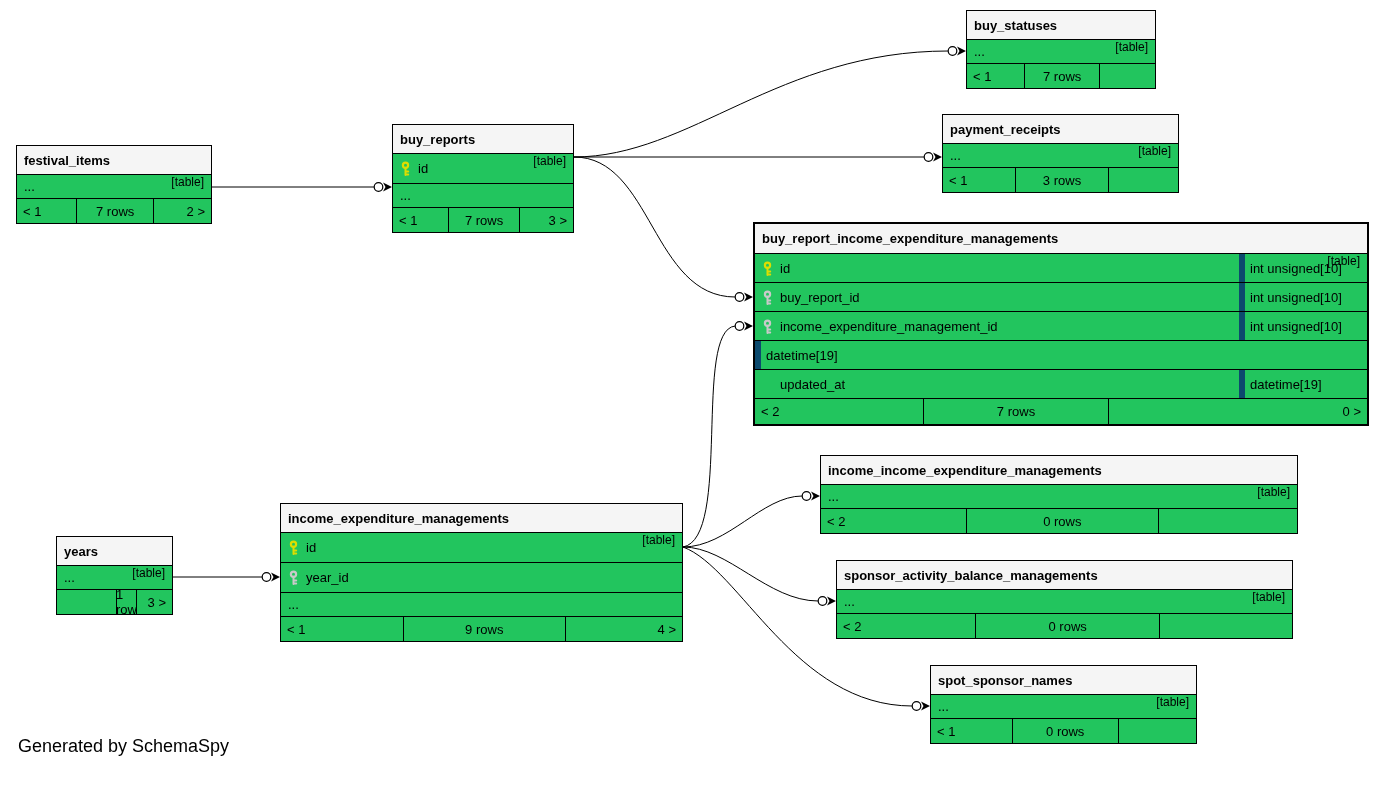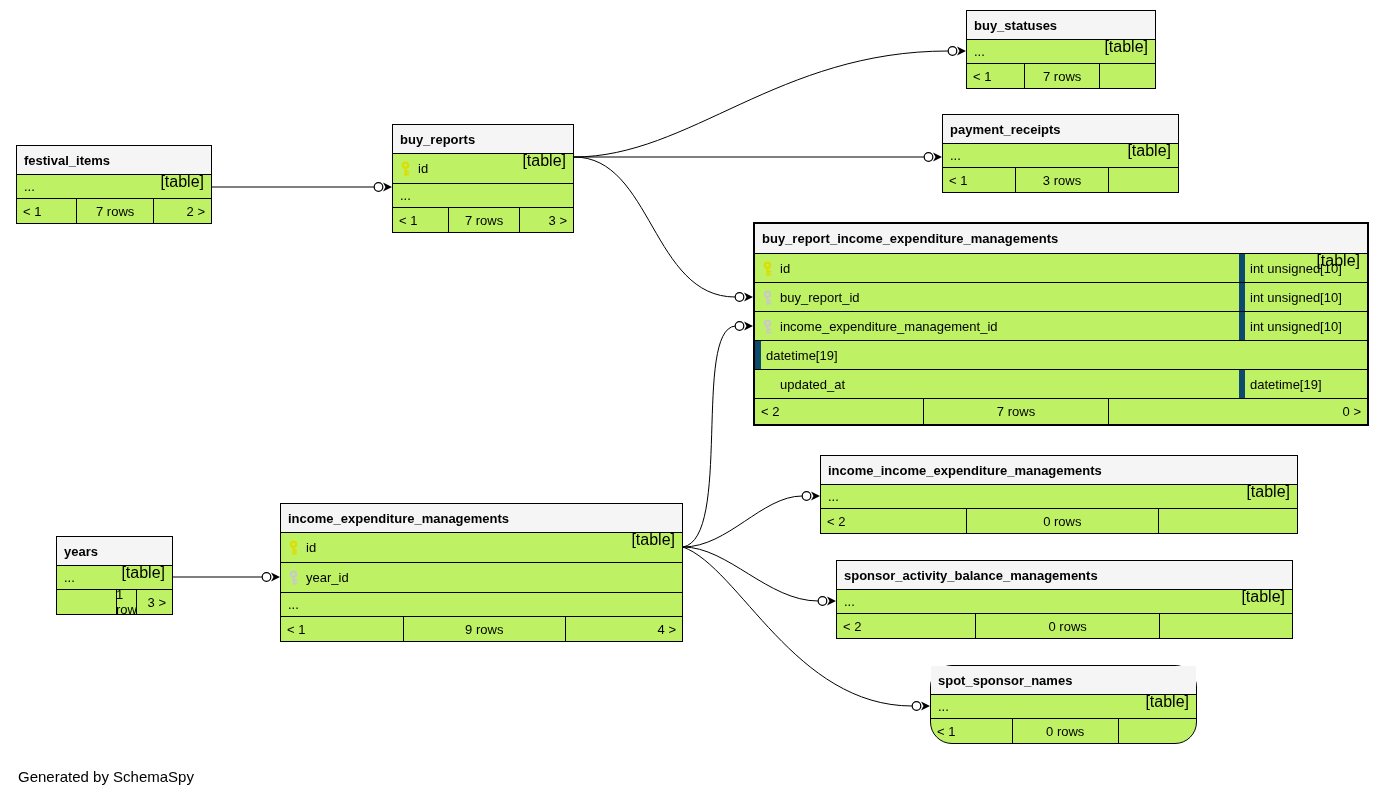--- a/index.html
+++ b/index.html
@@ -1,46 +1,46 @@
 <!DOCTYPE html>
 <html><head>
 <meta charset="utf-8">
 <style>
   html,body{margin:0;padding:0;background:#fff;}
   .canvas{position:relative;width:1388px;height:797px;background:#ffffff;
           font-family:"Liberation Sans","DejaVu Sans",sans-serif;color:#000;overflow:hidden;}
   svg.wires{position:absolute;left:0;top:0;z-index:0;}
-  .tbl{position:absolute;z-index:1;background:#bef264;border:1px solid #000;font-size:13px;}
+  .tbl{position:absolute;z-index:1;background:#22c55e;border:1px solid #000;font-size:13px;}
   .tbl,.tbl *{box-sizing:border-box;}
   .tbl.big{border-width:2px;}
   .hd{height:29px;background:#f5f5f5;border-bottom:1px solid #000;display:flex;align-items:center;
       justify-content:space-between;gap:8px;padding:0 7px;white-space:nowrap;}
   .big .hd{height:30px;}
   .nm{font-weight:bold;}
-  .tag{font-size:16px;margin-top:44px;}
+  .tag{font-size:12px;margin-top:44px;}
   .row{display:flex;align-items:stretch;border-bottom:1px solid #000;height:30px;white-space:nowrap;}
   .big .row{height:29px;}
   .cns{flex:1;display:flex;align-items:center;gap:7px;padding:0 7px;min-width:0;}
   .keyslot{width:11px;flex:0 0 11px;display:flex;align-items:center;}
   .typ{flex:0 0 128px;border-left:6px solid #0c4a6e;display:flex;align-items:center;padding:0 5px;}
   .dots-row{height:24px;}
   .ft{display:flex;height:24px;font-size:13px;}
   .big .ft{height:25px;}
   .ft>div{display:flex;align-items:center;padding:0 6px;overflow:hidden;}
   .ft>div+div{border-left:1px solid #000;}
   .c1{flex:1;}
   .c2{flex:1.35;justify-content:center;}
   .c3{flex:0.95;justify-content:flex-end;}
   .big .c1{flex:0 0 168px;}
   .big .c2{flex:0 0 185px;}
   .big .c3{flex:1;}
   .years-ft .c1{flex:0 0 31px;}
   .years-ft .c2{flex:1;justify-content:center;margin-left:28px;}
   .years-ft .c3{flex:0 0 36px;}
-  .note{position:absolute;left:18px;top:768px;font-size:15px;z-index:1;}
+  .note{position:absolute;left:18px;top:736px;font-size:18px;z-index:1;}
 </style>
 </head>
 <body>
 
 <div class="canvas">
 
   <svg class="wires" width="1388" height="797" viewBox="0 0 1388 797">
     <g fill="none" stroke="#000" stroke-width="1">
       <g>
         <path d="M212 187 H374.2"></path>
@@ -254,21 +254,21 @@
           <span>...</span>
         </div>
     </div>
     <div class="ft">
       <div class="c1">&lt; 2</div>
       <div class="c2">0 rows</div>
       <div class="c3"></div>
     </div>
   </div>
 
-  <div class="tbl" style="left:930px;top:665px;width:267px;border-radius:22px;">
+  <div class="tbl" style="left:930px;top:665px;width:267px;">
     <div class="hd">
       <span class="nm">spot_sponsor_names</span>
       <span class="tag">[table]</span>
     </div>
     <div class="row dots-row">
       <div class="cns">
           <span>...</span>
         </div>
     </div>
     <div class="ft">

